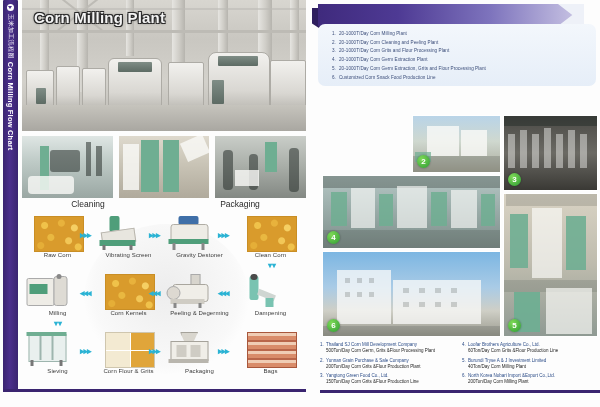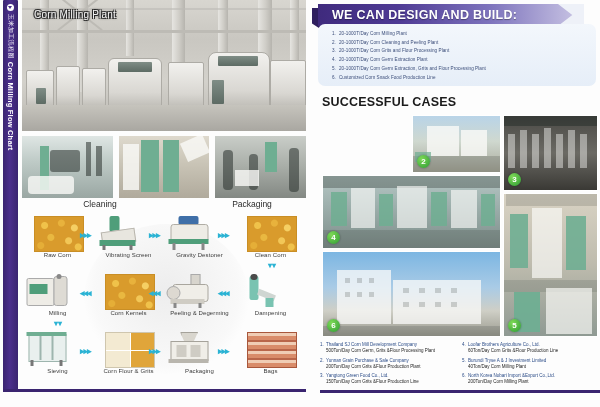--- a/index.html
+++ b/index.html
@@ -42,21 +42,21 @@
   
   .leftcol{position:absolute;left:22px;top:0;width:284px;height:391px;}
 
   
   .hero{
     position:absolute;left:0;top:0;width:284px;height:131px;
     overflow:hidden;background:#cfcfcb;
   }
   .hero-title{
     position:absolute;left:12px;top:9px;z-index:6;
-    color:#f4f4f4;font-size:10px;font-weight:normal;letter-spacing:.2px;
+    color:#f4f4f4;font-size:15px;font-weight:bold;letter-spacing:.2px;
     text-shadow:
       -1px -1px 0 #2a2a2a, 1px -1px 0 #2a2a2a,
       -1px  1px 0 #2a2a2a, 1px  1px 0 #2a2a2a,
        0 0 3px rgba(0,0,0,.8);
   }
 
   
   .mill{position:absolute;inset:0;}
   .mill-bg{position:absolute;inset:0;
     background:linear-gradient(180deg,#d8d6d0 0%,#c9c7c1 30%,#d3d1cb 62%,#b9b7b1 100%);}
@@ -65,21 +65,21 @@
   .machine{position:absolute;background:linear-gradient(180deg,#f2f1ee,#d9d7d2 70%,#bfbdb7);
            border:1px solid #adaba5;border-radius:2px;}
   .mach-dark{position:absolute;background:linear-gradient(180deg,#7f8d86,#5d6b64);border-radius:1px;}
   .floor{position:absolute;left:0;right:0;bottom:0;height:26px;
     background:linear-gradient(180deg,#c6c4bd,#a9a7a1);}
 
   
   .subrow{position:absolute;left:0;top:136px;width:284px;height:62px;
           display:flex;gap:6px;}
   .subphoto{flex:1;position:relative;overflow:hidden;background:#b9bcb4;}
-  .caprow{position:absolute;left:12px;top:199px;width:284px;height:14px;display:flex;gap:20px;}
+  .caprow{position:absolute;left:0;top:199px;width:284px;height:14px;display:flex;gap:20px;}
   .caprow > div{flex:1;text-align:center;font-size:8.5px;color:#2a2a2a;}
 
   
   .ph-a{position:absolute;inset:0;background:
      linear-gradient(180deg,#dfe6e4 0%,#bfcbc7 40%,#9aa7a3 100%);}
   .ph-b{position:absolute;inset:0;background:
      linear-gradient(180deg,#ded9cd 0%,#c9c4b6 45%,#b0aa9c 100%);}
   .ph-c{position:absolute;inset:0;background:
      linear-gradient(180deg,#c9cdc8 0%,#a8ada7 50%,#838883 100%);}
   .blk{position:absolute;background:rgba(40,48,44,.55);}
@@ -414,21 +414,20 @@
 
   <div class="btmrule"></div>
 
   <div class="rightcol">
 
     <div class="banner-wrap">
       <div class="banner-tail-l"></div>
       <div class="banner">
         <div class="banner-notch"></div>
       </div>
-      <div class="banner-txt">WE CAN DESIGN AND BUILD:</div>
     </div>
 
     <div class="bluebox">
       <div class="bb-list">
         <div class="bb-item">
           <span class="bb-num">1.</span><span>20-1000T/Day Corn Milling Plant</span>
         </div>
         <div class="bb-item">
           <span class="bb-num">2.</span><span>20-1000T/Day Corn Cleaning and Peeling Plant</span>
         </div>
@@ -440,21 +439,20 @@
         </div>
         <div class="bb-item">
           <span class="bb-num">5.</span><span>20-1000T/Day Corn Germ Extraction, Grits and Flour Processing Plant</span>
         </div>
         <div class="bb-item">
           <span class="bb-num">6.</span><span>Customized Corn Snack Food Production Line</span>
         </div>
       </div>
     </div>
 
-    <div class="sc-head">SUCCESSFUL CASES</div>
 
     <div class="grid">
 
 
       <div class="cell c2">
         <div class="p-fac"></div>
         <div class="wht" style="left:14px;top:10px;width:32px;height:30px;"></div>
         <div class="wht" style="left:48px;top:14px;width:26px;height:26px;"></div>
         <div class="blk" style="left:0;top:40px;width:89px;height:18px;opacity:.35;"></div>
         <div class="grn" style="left:2px;top:36px;width:16px;height:10px;opacity:.7;"></div>

